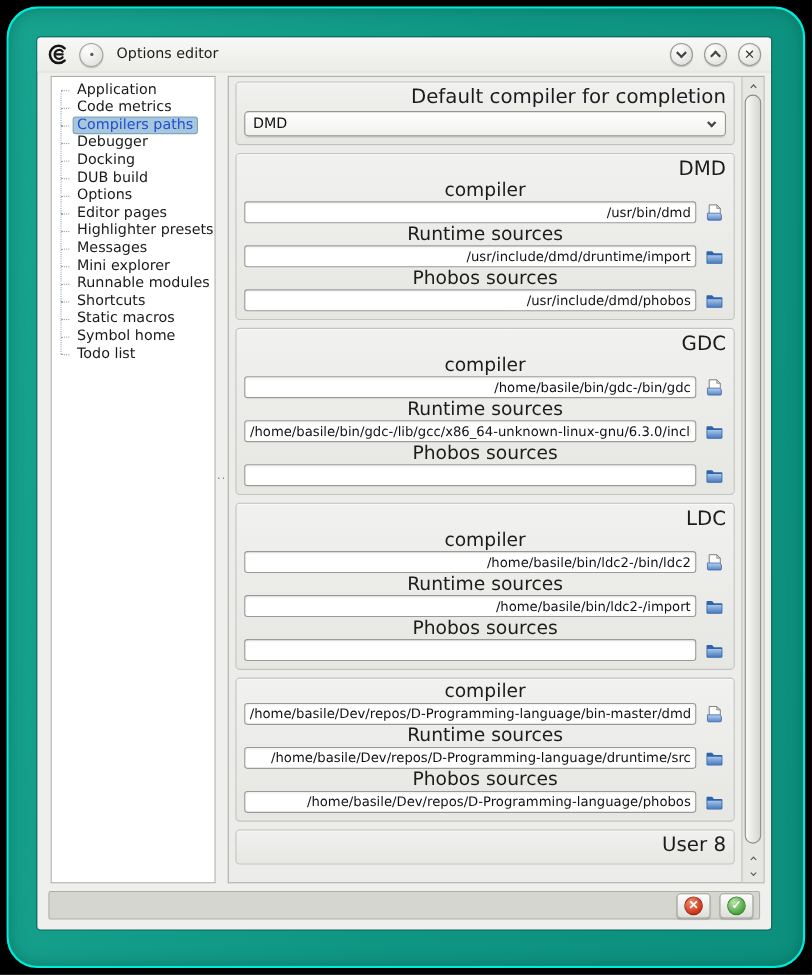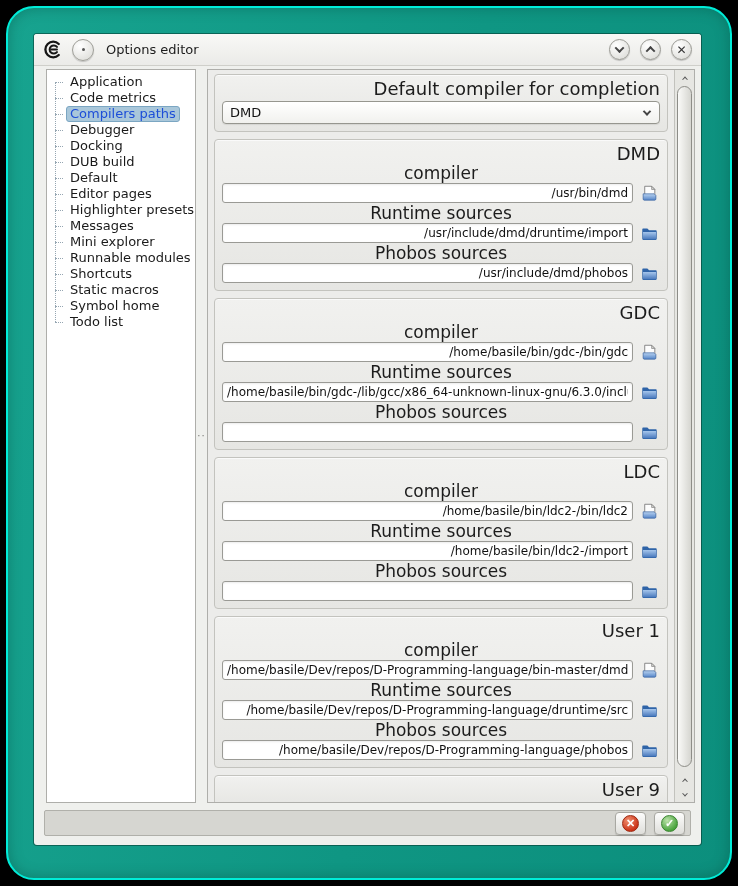--- a/index.html
+++ b/index.html
@@ -150,21 +150,21 @@
             <div class="sidebar-item">
     <span class="sidebar-item-label">Debugger</span>
   </div>
             <div class="sidebar-item">
     <span class="sidebar-item-label">Docking</span>
   </div>
             <div class="sidebar-item">
     <span class="sidebar-item-label">DUB build</span>
   </div>
             <div class="sidebar-item">
-    <span class="sidebar-item-label">Default</span>
+    <span class="sidebar-item-label">Options</span>
   </div>
             <div class="sidebar-item">
     <span class="sidebar-item-label">Editor pages</span>
   </div>
             <div class="sidebar-item">
     <span class="sidebar-item-label">Highlighter presets</span>
   </div>
             <div class="sidebar-item">
     <span class="sidebar-item-label">Messages</span>
   </div>
@@ -330,21 +330,20 @@
       <span class="picker">
         <svg viewBox="0 0 16 16">
           <path d="M1.2 4.2 C1.2 3.6 1.6 3.2 2.2 3.2 H6 L7.6 5 H13.8 C14.4 5 14.8 5.4 14.8 6 V13 C14.8 13.6 14.4 14 13.8 14 H2.2 C1.6 14 1.2 13.6 1.2 13 Z" fill="#2f64a8"></path>
           <path d="M1.9 6.6 H14.1 V12.8 C14.1 13.2 13.8 13.5 13.4 13.5 H2.6 C2.2 13.5 1.9 13.2 1.9 12.8 Z" fill="url(#gradFolder)"></path>
         </svg>
       </span>
     </div>
   </div>
                 </div>
   </div><div class="group">
-    <div class="group-title">User 1</div>
     <div class="fields">
                   <div class="field">
     <div class="field-label">compiler</div>
     <div class="field-row">
       <input type="text" class="path-input" value="/home/basile/Dev/repos/D-Programming-language/bin-master/dmd" style="">
       <span class="picker">
         <svg viewBox="0 0 16 16">
           <path d="M3.5 1.2 H10 L13 4.2 V12 H3.5 Z" fill="#fdfdfd" stroke="#777" stroke-width="0.8"></path>
           <path d="M10 1.2 L13 4.2 H10 Z" fill="#d8d8d4" stroke="#777" stroke-width="0.6"></path>
           <path d="M2 8.3 H12.4 L14 9.9 V13.2 C14 13.8 13.6 14.3 13 14.3 H3 C2.4 14.3 2 13.8 2 13.2 Z" fill="url(#gradFile)" stroke="#2f5a98" stroke-width="0.6"></path>
@@ -374,21 +373,21 @@
       <span class="picker">
         <svg viewBox="0 0 16 16">
           <path d="M1.2 4.2 C1.2 3.6 1.6 3.2 2.2 3.2 H6 L7.6 5 H13.8 C14.4 5 14.8 5.4 14.8 6 V13 C14.8 13.6 14.4 14 13.8 14 H2.2 C1.6 14 1.2 13.6 1.2 13 Z" fill="#2f64a8"></path>
           <path d="M1.9 6.6 H14.1 V12.8 C14.1 13.2 13.8 13.5 13.4 13.5 H2.6 C2.2 13.5 1.9 13.2 1.9 12.8 Z" fill="url(#gradFolder)"></path>
         </svg>
       </span>
     </div>
   </div>
                 </div>
   </div><div class="group">
-    <div class="group-title">User 9</div>
+    <div class="group-title">User 8</div>
     <div class="fields"></div>
   </div></div>
 
         </div>
 
         <div class="scrollbar">
           <div class="sb-btn">
               <span class="chev up tiny"></span>
             </div>
           <div class="sb-track">

